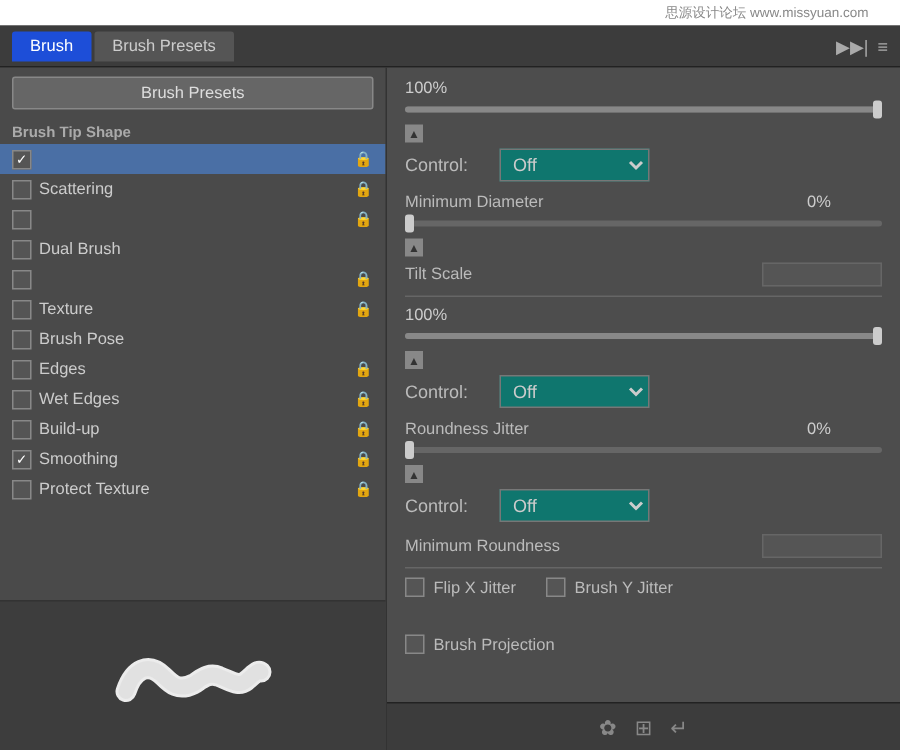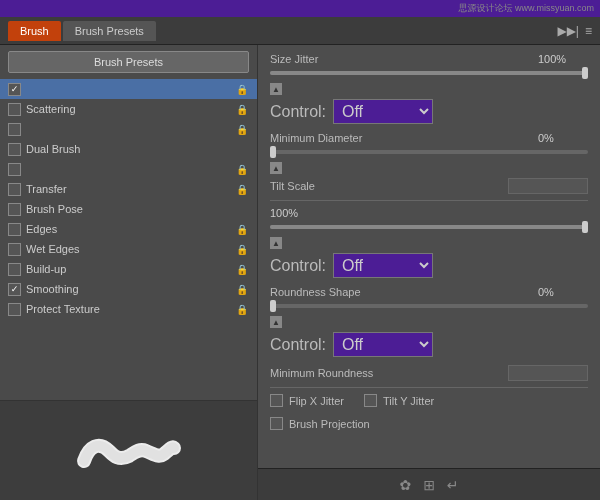--- a/index.html
+++ b/index.html
@@ -41,36 +41,36 @@
       padding: 4px 12px;
       background: #555;
       color: #ccc;
       cursor: pointer;
       font-size: 11px;
       border: none;
       border-radius: 2px 2px 0 0;
     }
 
     .header-tab.active {
-      background: #c2410c;
+      background: #1d4ed8;
       color: #fff;
     }
 
     .header-icons {
       display: flex;
       gap: 6px;
       color: #aaa;
       font-size: 12px;
     }
 
     
     .watermark {
-      background: #4c1d95;
+      background: #ffffff;
       text-align: right;
-      padding: 2px 6px;
+      padding: 2px 21px;
       font-size: 9px;
       color: #888;
     }
 
     
     .main-content {
       display: flex;
       flex: 1;
       overflow: hidden;
     }
@@ -243,30 +243,30 @@
     }
 
     .control-row {
       display: flex;
       align-items: center;
       margin-bottom: 8px;
       gap: 8px;
     }
 
     .control-label {
-      font-size: 16px;
+      font-size: 12px;
       color: #bbb;
       width: 55px;
     }
 
     .select-box {
-      background: #4c1d95;
+      background: #0f766e;
       border: 1px solid #777;
       color: #ccc;
-      font-size: 16px;
+      font-size: 12px;
       padding: 2px 4px;
       width: 100px;
       cursor: pointer;
     }
 
     .section-divider {
       height: 1px;
       background: #666;
       margin: 6px 0;
     }
@@ -346,20 +346,21 @@
     </div>
   </div>
 
   <div class="main-content">
 
     <div class="sidebar">
       <div class="sidebar-btn-row">
         <button class="brush-presets-btn">Brush Presets</button>
       </div>
 
+      <div class="section-label">Brush Tip Shape</div>
 
       <ul class="brush-list">
 
         <li class="active">
           <div class="cb checked">✓</div>
           <span class="lock-icon">🔒</span>
         </li>
         <li>
           <div class="cb"></div>
           <span class="item-name">Scattering</span>
@@ -372,21 +373,21 @@
         <li>
           <div class="cb"></div>
           <span class="item-name">Dual Brush</span>
         </li>
         <li>
           <div class="cb"></div>
           <span class="lock-icon">🔒</span>
         </li>
         <li>
           <div class="cb"></div>
-          <span class="item-name">Transfer</span>
+          <span class="item-name">Texture</span>
           <span class="lock-icon">🔒</span>
         </li>
         <li>
           <div class="cb"></div>
           <span class="item-name">Brush Pose</span>
         </li>
         <li>
           <div class="cb"></div>
           <span class="item-name">Edges</span>
           <span class="lock-icon">🔒</span>
@@ -421,21 +422,20 @@
             <path d="M10,45 C15,30 25,25 35,35 C40,40 45,45 55,40 C60,37 65,32 72,35 C80,38 85,42 90,38 C95,34 98,30 100,32" stroke="#ddd" stroke-width="10" fill="none" stroke-linecap="round" stroke-linejoin="round" opacity="0.7"></path>
           </svg>
         </div>
       </div>
     </div>
 
     <div class="right-panel">
       <div class="right-scroll">
 
         <div class="param-row">
-          <span class="param-label">Size Jitter</span>
           <span class="param-value">100%</span>
         </div>
         <div class="slider-track">
           <div class="slider-fill" style="width:100%"></div>
           <div class="slider-handle" style="right:0px"></div>
         </div>
 
         <div style="display:flex;justify-content:flex-start;margin-bottom:4px;">
           <div class="scroll-arrow">▲</div>
         </div>
@@ -486,21 +486,21 @@
           <span class="control-label">Control:</span>
           <select class="select-box">
             <option>Off</option>
             <option>Fade</option>
             <option>Pen Pressure</option>
             <option>Pen Tilt</option>
           </select>
         </div>
 
         <div class="param-row">
-          <span class="param-label">Roundness Shape</span>
+          <span class="param-label">Roundness Jitter</span>
           <span class="param-value">0%</span>
         </div>
         <div class="slider-track">
           <div class="slider-fill" style="width:0%"></div>
           <div class="slider-handle" style="left:0px"></div>
         </div>
 
         <div style="display:flex;justify-content:flex-start;margin-bottom:4px;">
           <div class="scroll-arrow">▲</div>
         </div>
@@ -515,28 +515,28 @@
           </select>
         </div>
 
         <div class="param-row">
           <span class="param-label">Minimum Roundness</span>
           <div style="height:16px;background:#555;border:1px solid #666;width:80px;display:inline-block;"></div>
         </div>
 
         <div class="section-divider"></div>
 
-        <div style="display:flex;gap:20px;margin-bottom:6px;">
+        <div style="display:flex;gap:20px;margin-bottom:21px;">
           <div class="checkbox-row">
             <div class="checkbox-box"></div>
             <span class="checkbox-label">Flip X Jitter</span>
           </div>
           <div class="checkbox-row">
             <div class="checkbox-box"></div>
-            <span class="checkbox-label">Tilt Y Jitter</span>
+            <span class="checkbox-label">Brush Y Jitter</span>
           </div>
         </div>
 
         <div class="checkbox-row">
           <div class="checkbox-box"></div>
           <span class="checkbox-label">Brush Projection</span>
         </div>
 
       </div>
 

